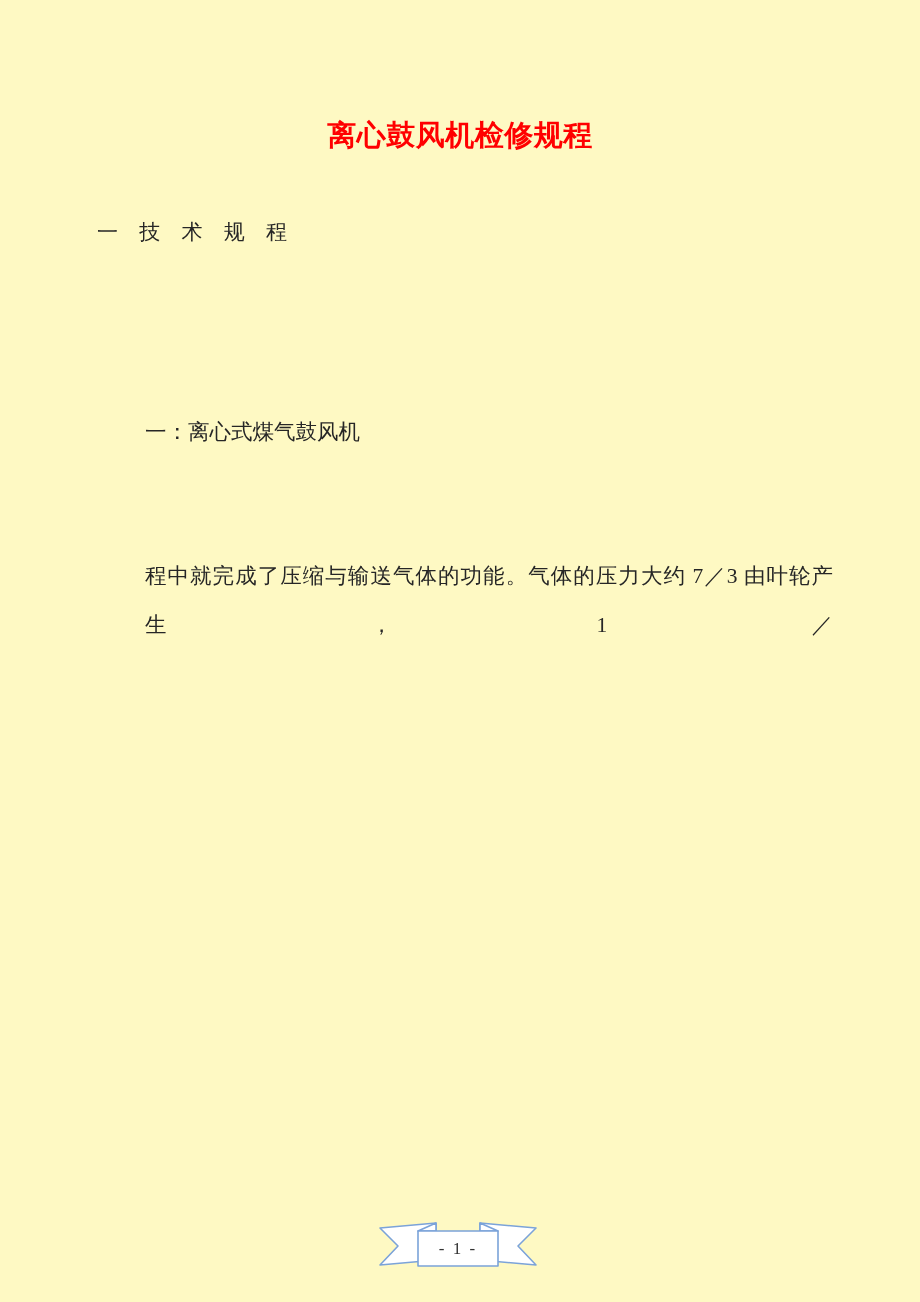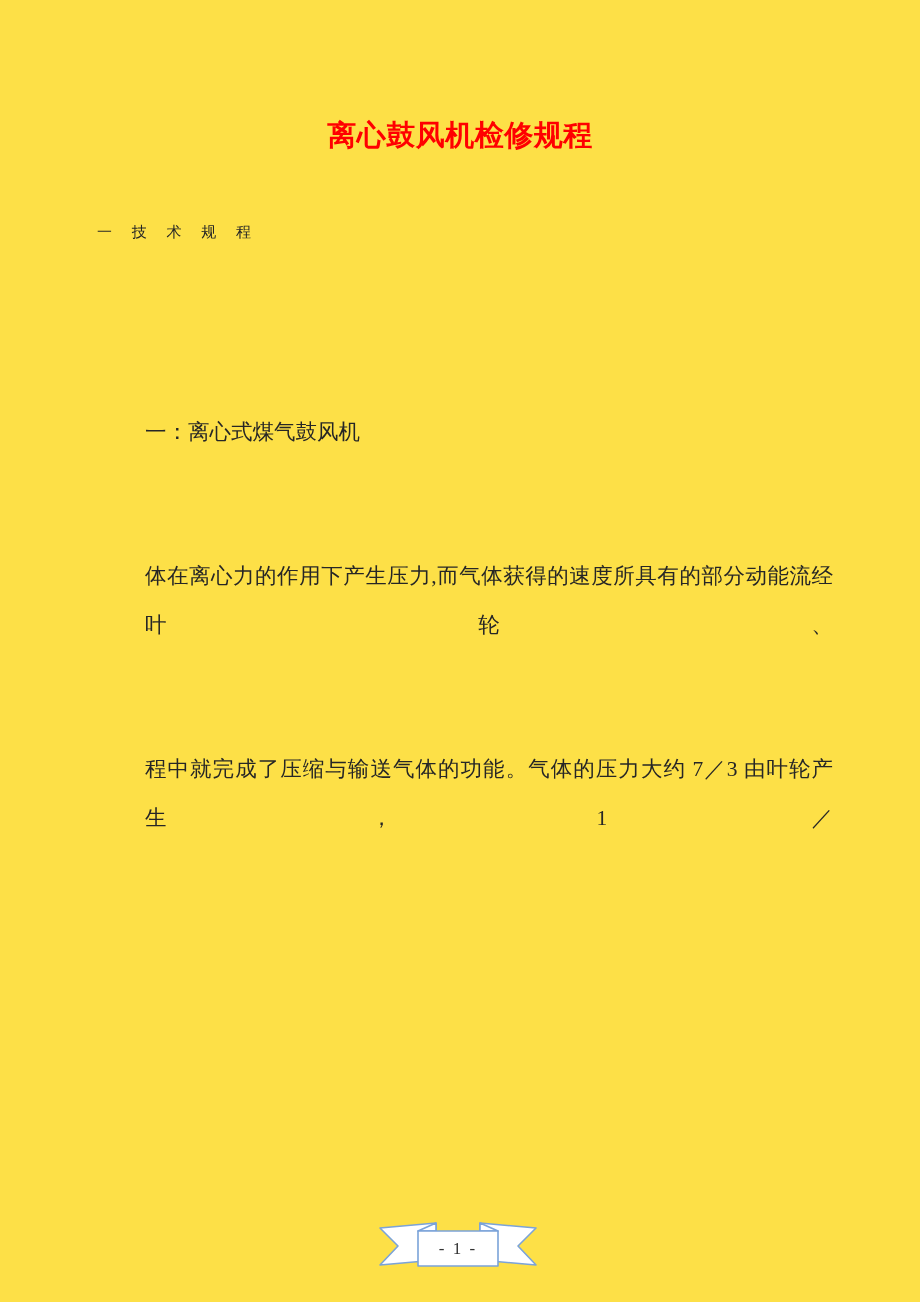--- a/index.html
+++ b/index.html
@@ -13,40 +13,40 @@
     width: 920px;
     height: 1302px;
     position: relative;
     font-family: "Liberation Serif", "DejaVu Serif", serif;
     color: var(--text-color);
     overflow: hidden;
   }
   .page {
     position: absolute;
     inset: 0;
-    background: #fde047;
+    background: #fef9c3;
   }
   .doc-title {
     position: absolute;
     top: 117px;
     left: 0;
     width: 100%;
     text-align: center;
     font-family: "Liberation Sans", "DejaVu Sans", sans-serif;
     font-weight: 800;
     font-size: 29px;
     line-height: 36px;
     color: var(--title-red);
     letter-spacing: 0.5px;
   }
   .tech-heading {
     position: absolute;
     top: 217px;
     left: 97px;
-    font-size: 15px;
+    font-size: 21px;
     line-height: 30px;
     letter-spacing: 8px;
     white-space: pre;
   }
   .content {
     position: absolute;
     top: 311px;
     left: 97px;
     width: 736px;
     font-size: 21.5px;
@@ -90,21 +90,20 @@
 <body>
 
 <div class="page">
 
   <div class="doc-title">离心鼓风机检修规程</div>
 
   <div class="tech-heading">一 技 术 规 程</div>
 
   <div class="content">
     <div class="line">一：离心式煤气鼓风机</div>
-    <div class="line j">体在离心力的作用下产生压力,而气体获得的速度所具有的部分动能流经叶轮、</div>
     <div class="line j">程中就完成了压缩与输送气体的功能。气体的压力大约 7／3 由叶轮产生，1／</div>
     
     
 
     
     
     
     
     
     

